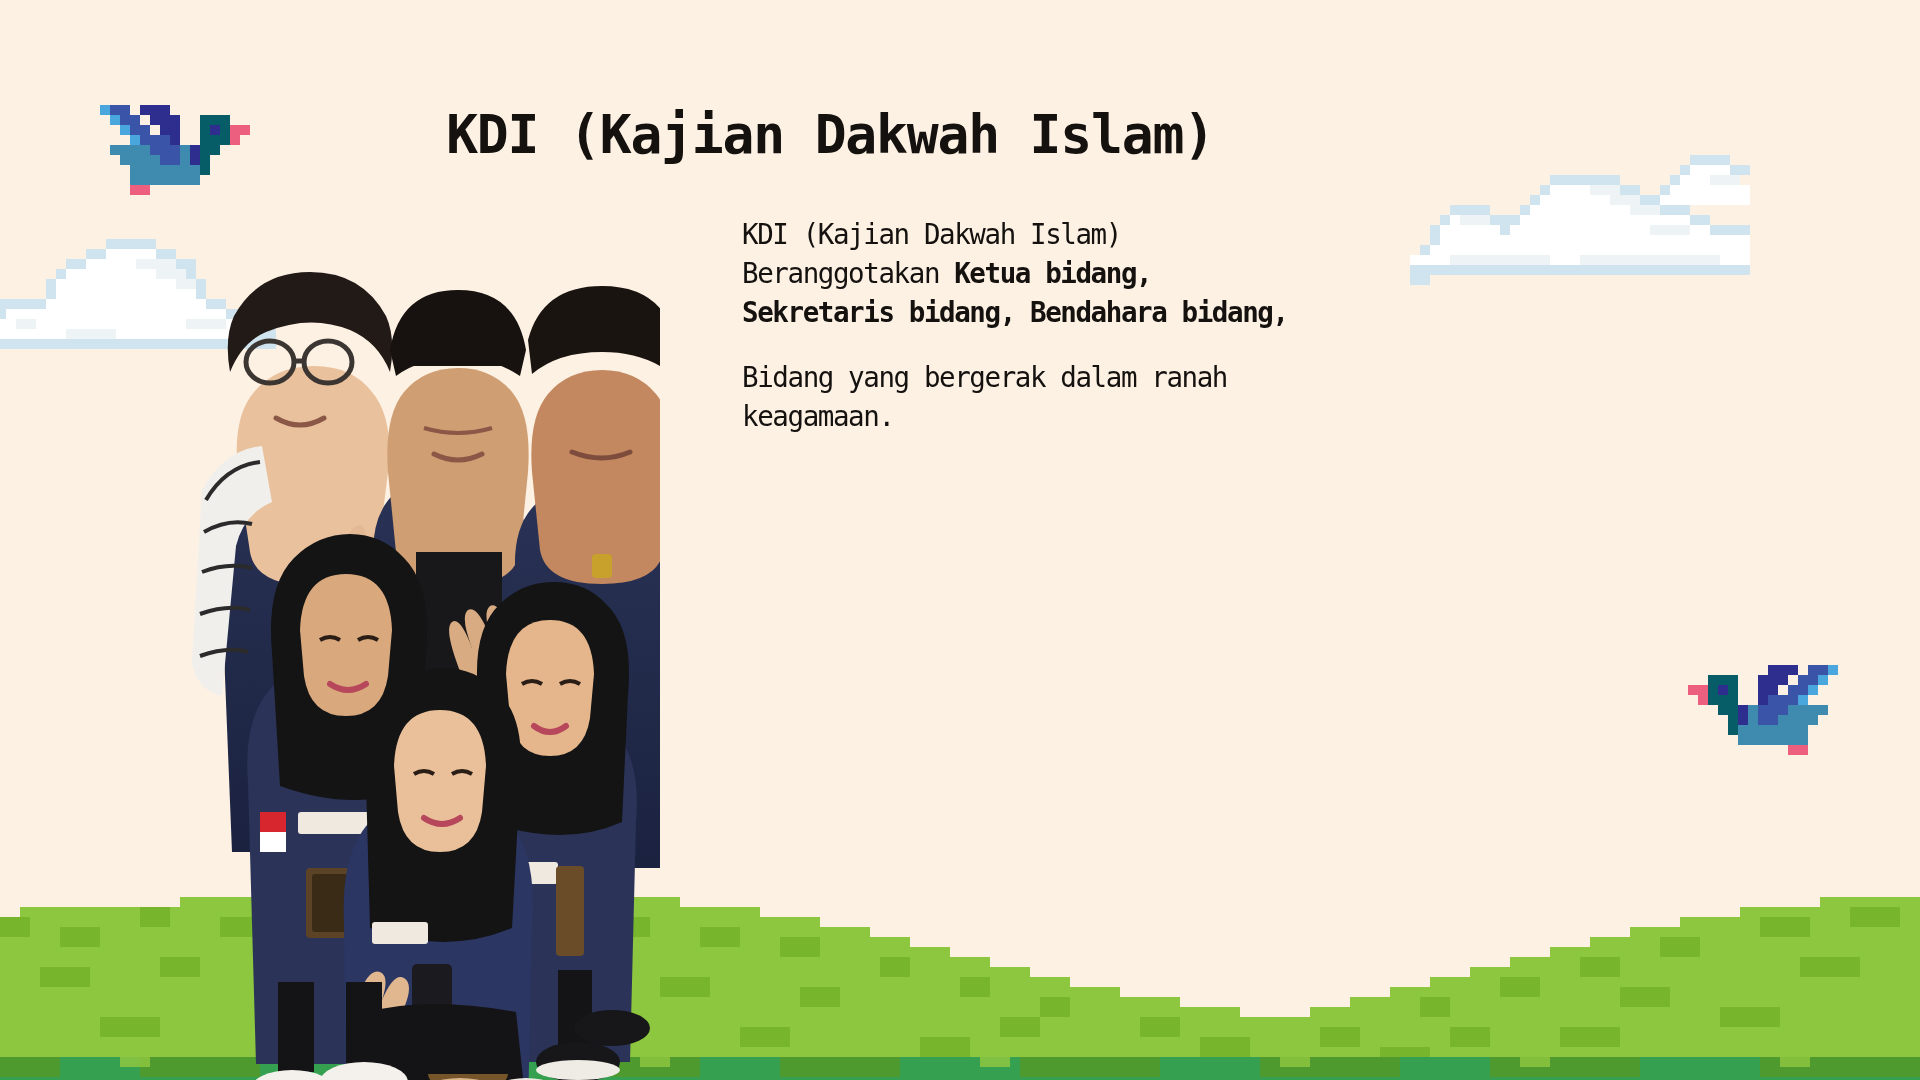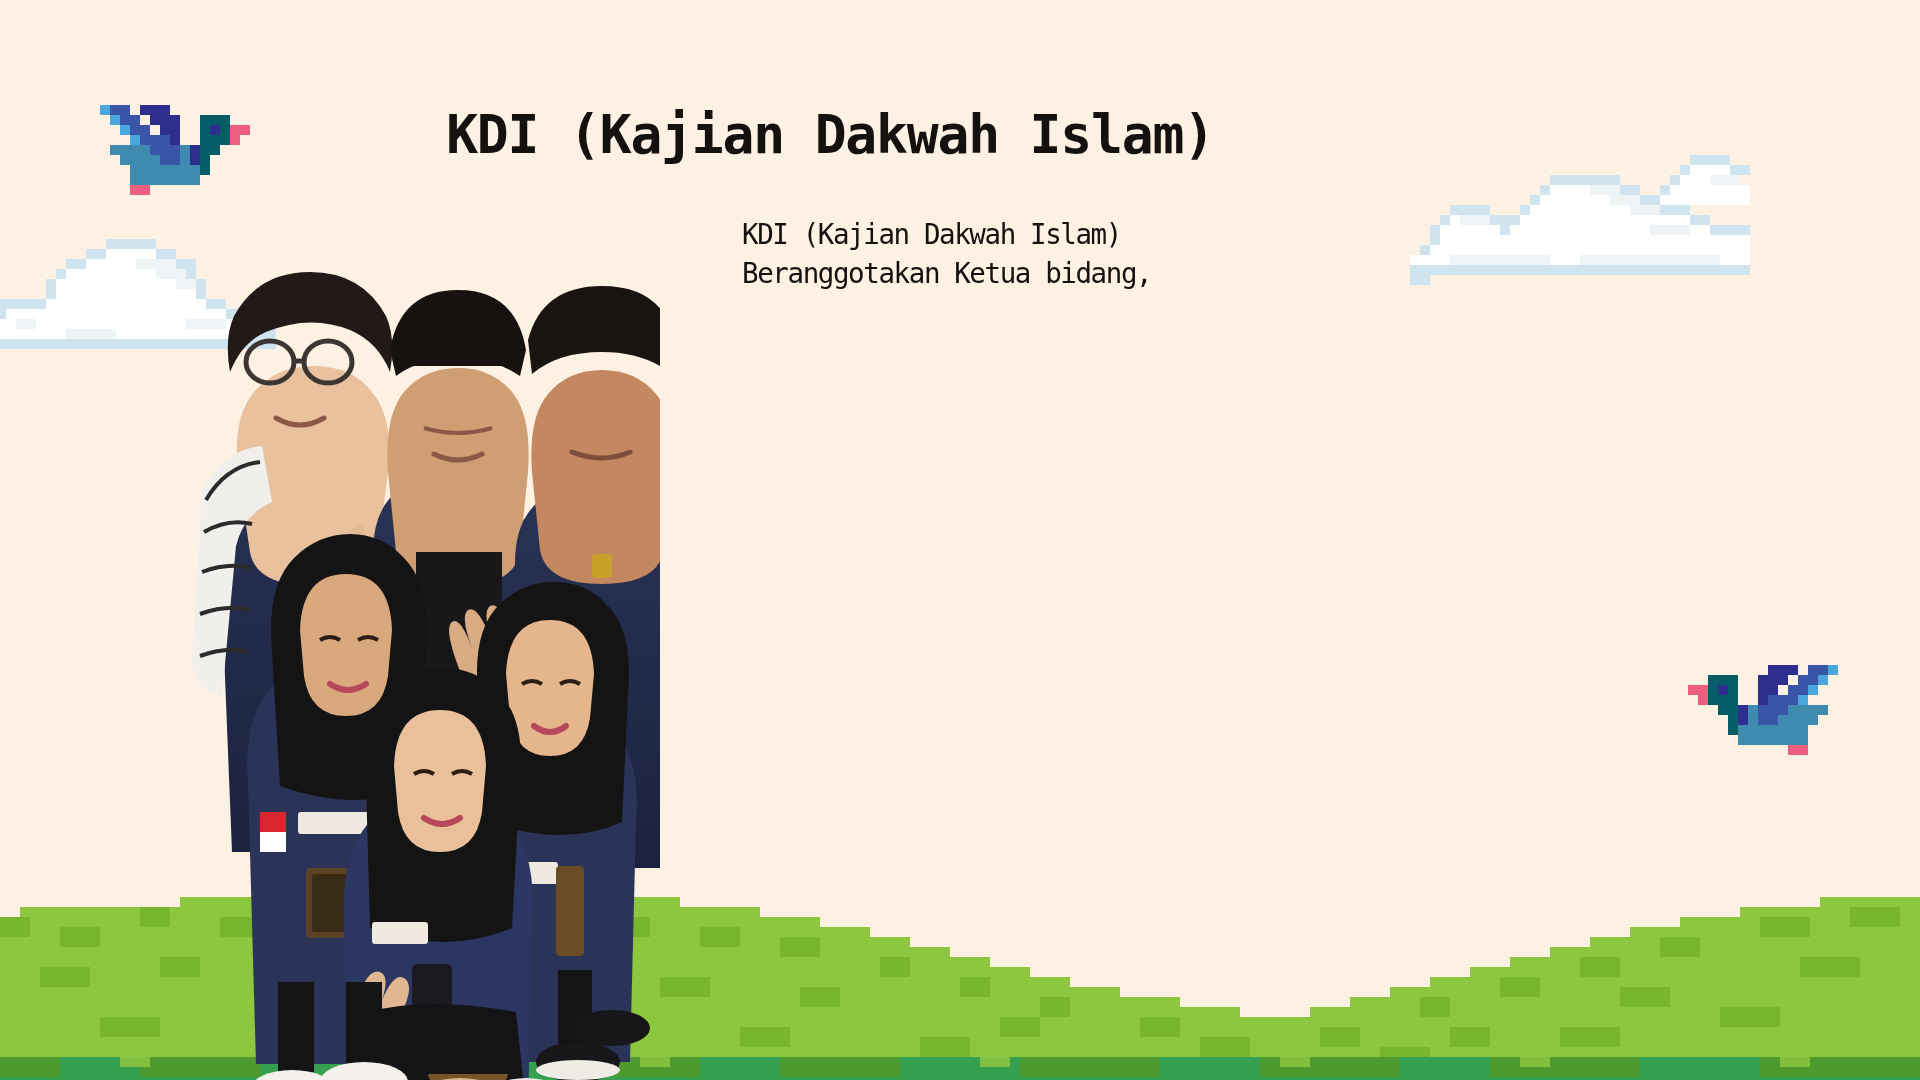--- a/index.html
+++ b/index.html
@@ -49,21 +49,21 @@
     left:742px; top:188px;
     width:700px;
     color:#14110f;
     font-family:"DejaVu Sans Mono", monospace;
     font-size:27.5px;
     line-height:39px;
     letter-spacing:-1.4px;
   }
   #copy p { margin:0 0 26px 0; }
   #copy p:last-child { margin-bottom:0; }
-  #copy b, #copy strong { font-weight:400; }
+  #copy b, #copy strong { font-weight:700; }
   .para-line { display:block; white-space:nowrap; }
 </style>
 </head>
 <body>
 
 <div id="stage">
 
   <div class="cloud" id="cloud-left" style="left:-14px; top:212px;">
     <svg width="290" height="130" viewBox="0 0 29 13" shape-rendering="crispEdges" aria-hidden="true">
       <g fill="#cfe4ee">
@@ -507,20 +507,23 @@
       </g>
     </svg>
   </div>
 
   <h1 id="title">KDI (Kajian Dakwah Islam)</h1>
 
   <div id="copy">
     <p>
       <span class="para-line"><span>KDI (Kajian Dakwah Islam)</span></span>
       <span class="para-line"><span>Beranggotakan </span><b>Ketua bidang,</b></span>
+      <span class="para-line"><b>Sekretaris bidang, Bendahara bidang,</b></span>
+    </p>
+    <p>
+      <span class="para-line"><span>Bidang yang bergerak dalam ranah</span></span>
+      <span class="para-line"><span>keagamaan.</span></span>
     </p>
     <p>
     </p>
-    <p>
-    </p>
   </div>
 
 </div>
 
 </body></html>

